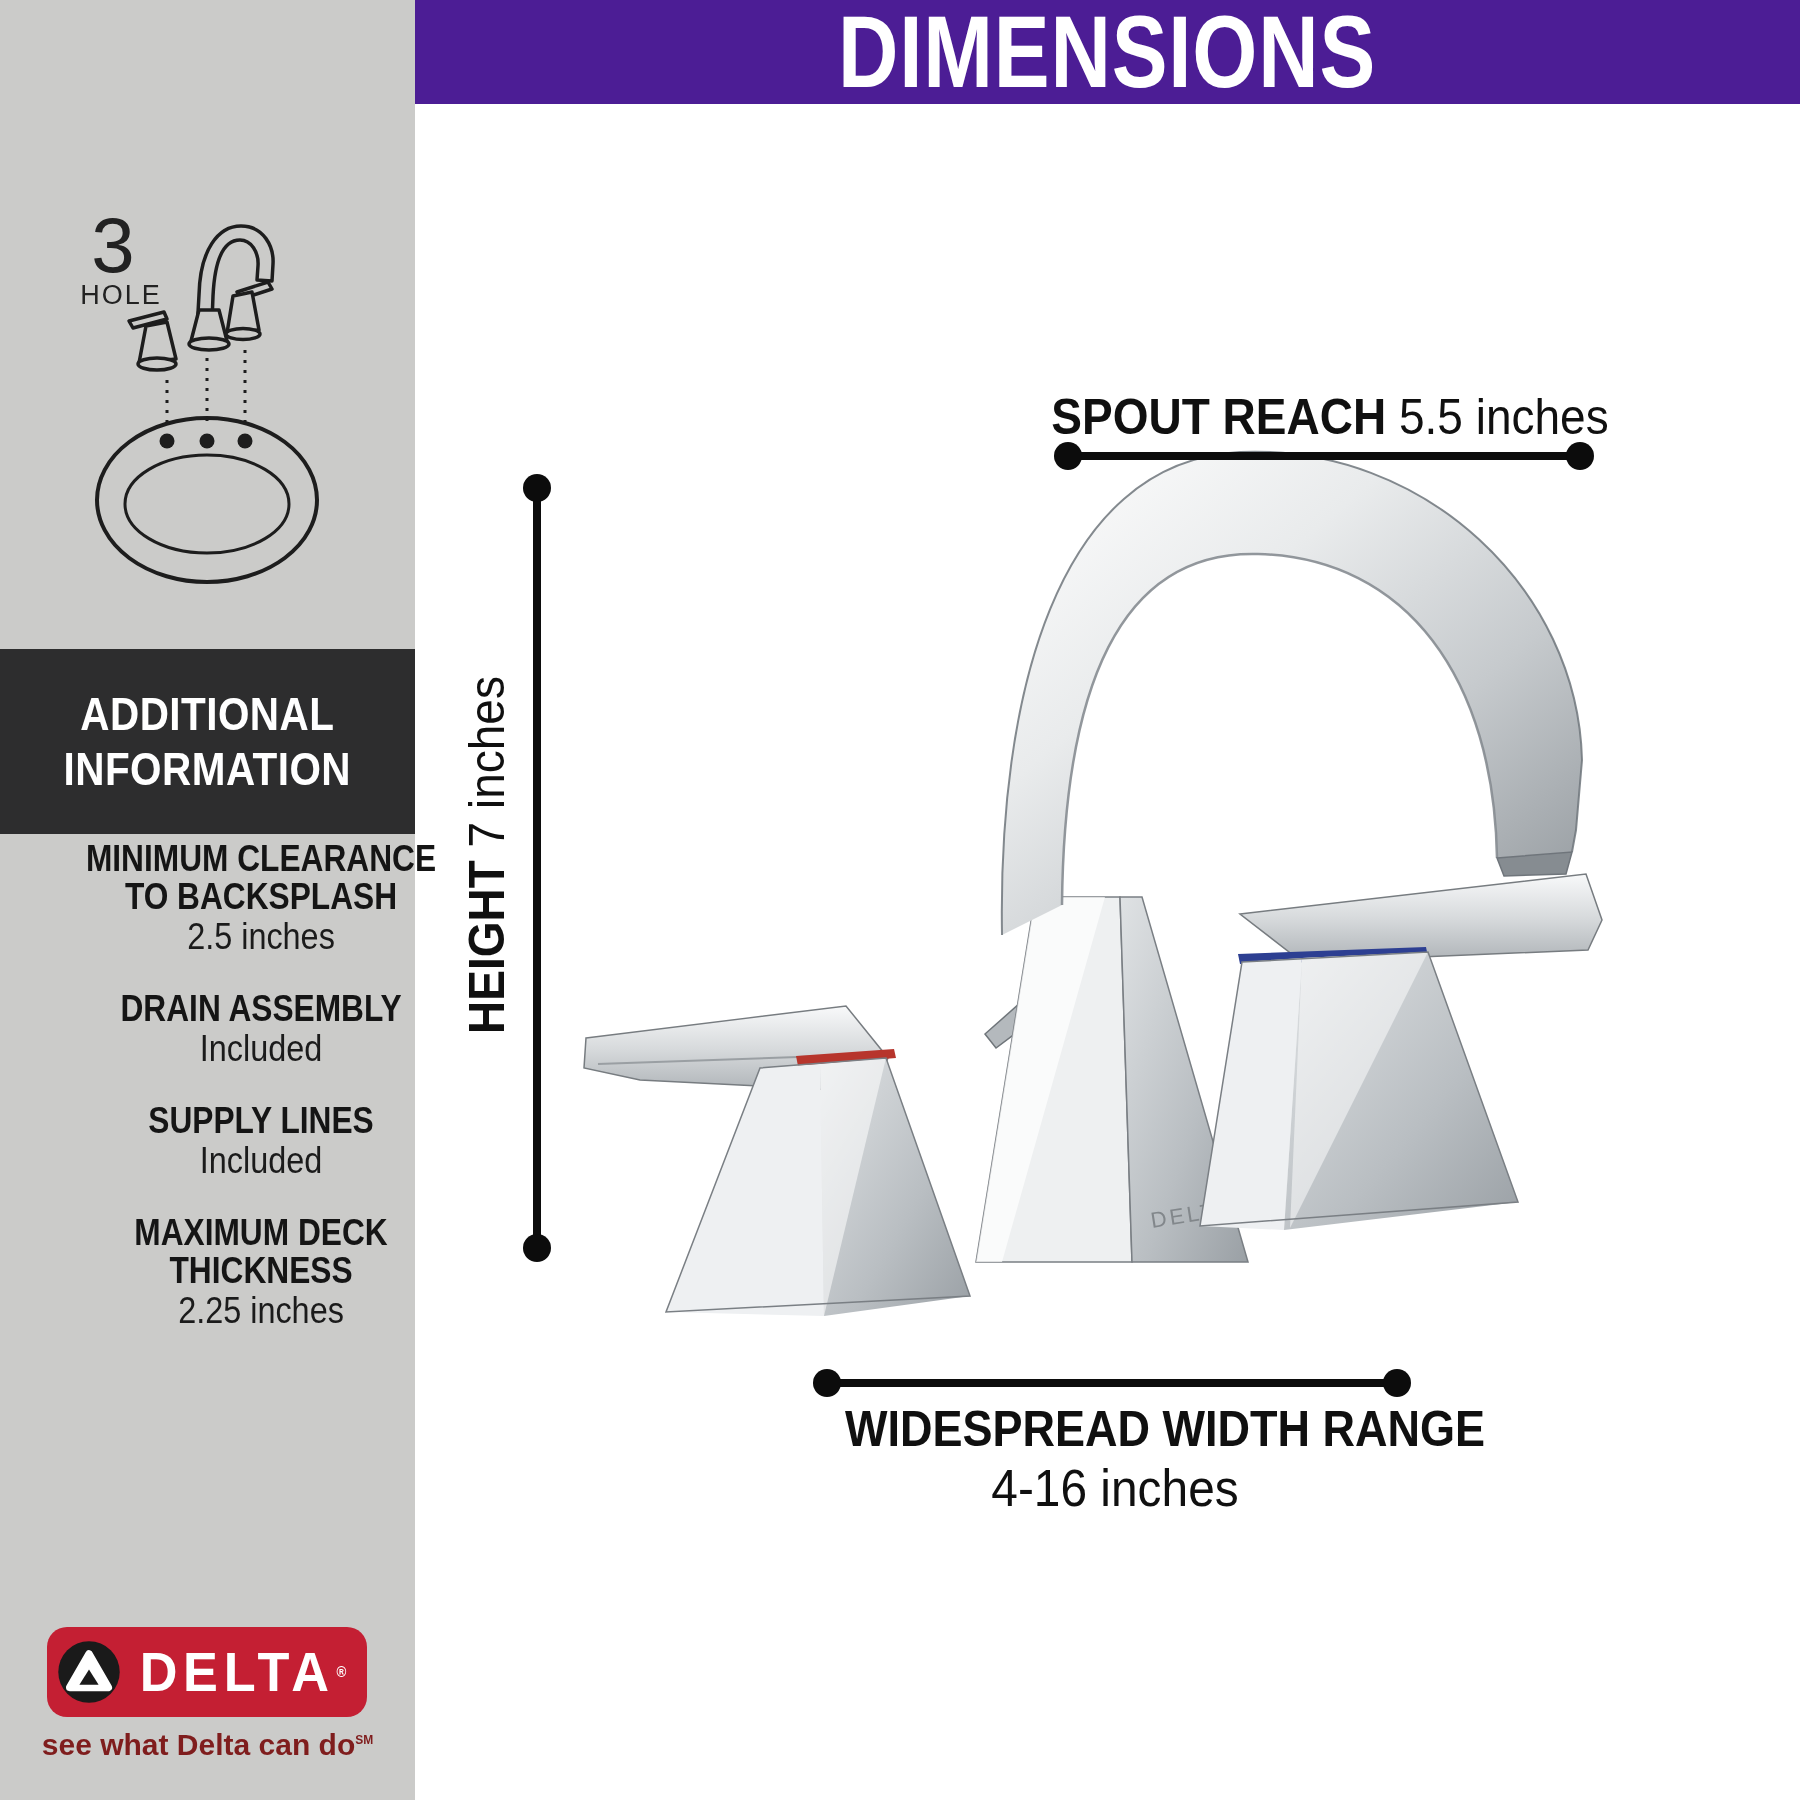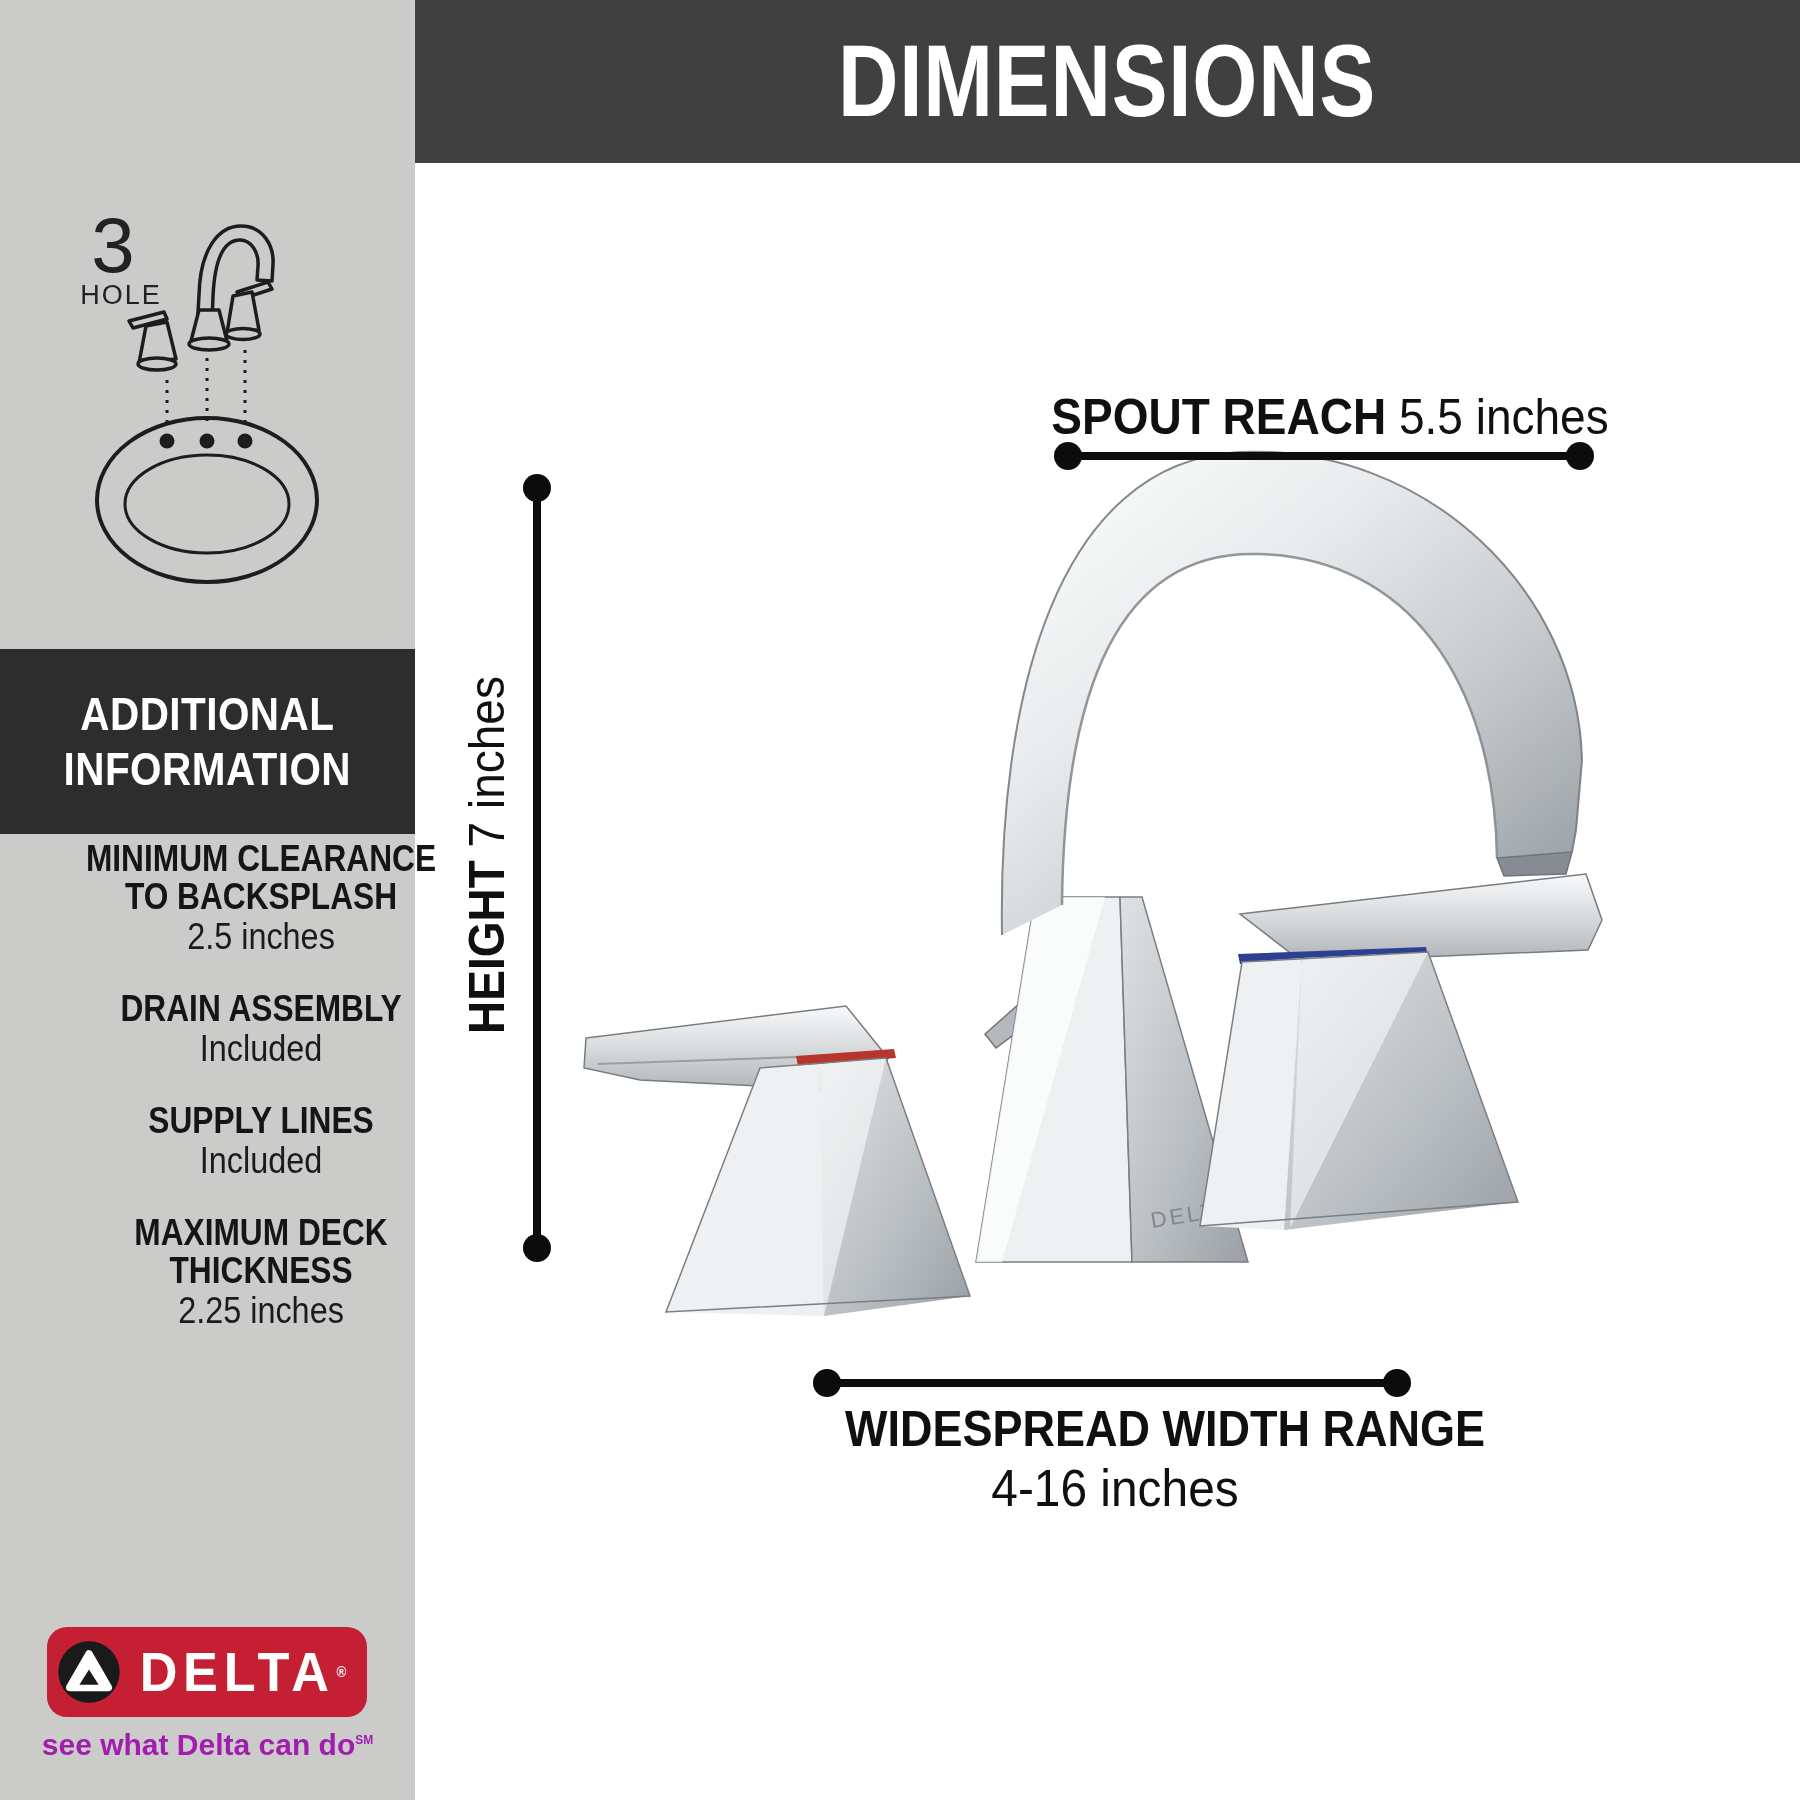--- a/index.html
+++ b/index.html
@@ -38,26 +38,26 @@
   }
   .delta-badge{position:absolute;left:10px;top:13px;width:64px;height:64px;}
   .delta-word{
     position:absolute;left:84px;top:0;width:224px;height:90px;display:flex;align-items:center;justify-content:center;
     color:#ffffff;font-size:55px;font-weight:bold;letter-spacing:6px;white-space:nowrap;
     transform:scaleX(0.95);transform-origin:50% 50%;
   }
   .delta-word sup{font-size:14px;letter-spacing:0;margin-left:2px;}
   .tagline{
     position:absolute;left:0;top:1728px;width:415px;text-align:center;
-    font-size:30px;font-weight:bold;color:#a21caf;white-space:nowrap;
+    font-size:30px;font-weight:bold;color:#7f1d1d;white-space:nowrap;
   }
   .tagline sup{font-size:12px;}
   
   .main-header{
-    position:absolute;left:415px;top:0;width:1385px;height:163px;background:#404040;
+    position:absolute;left:415px;top:0;width:1385px;height:104px;background:#4c1d95;
     display:flex;align-items:center;justify-content:center;
   }
   .main-title{
     color:#ffffff;font-size:102px;font-weight:bold;white-space:nowrap;
     transform:scaleX(0.82);transform-origin:50% 50%;letter-spacing:1px;
   }
   
   .dline{position:absolute;background:#0c0c0c;}
   .dot{position:absolute;width:28px;height:28px;border-radius:50%;background:#0c0c0c;}
   .dim-text{position:absolute;text-align:center;color:#101010;white-space:nowrap;}

